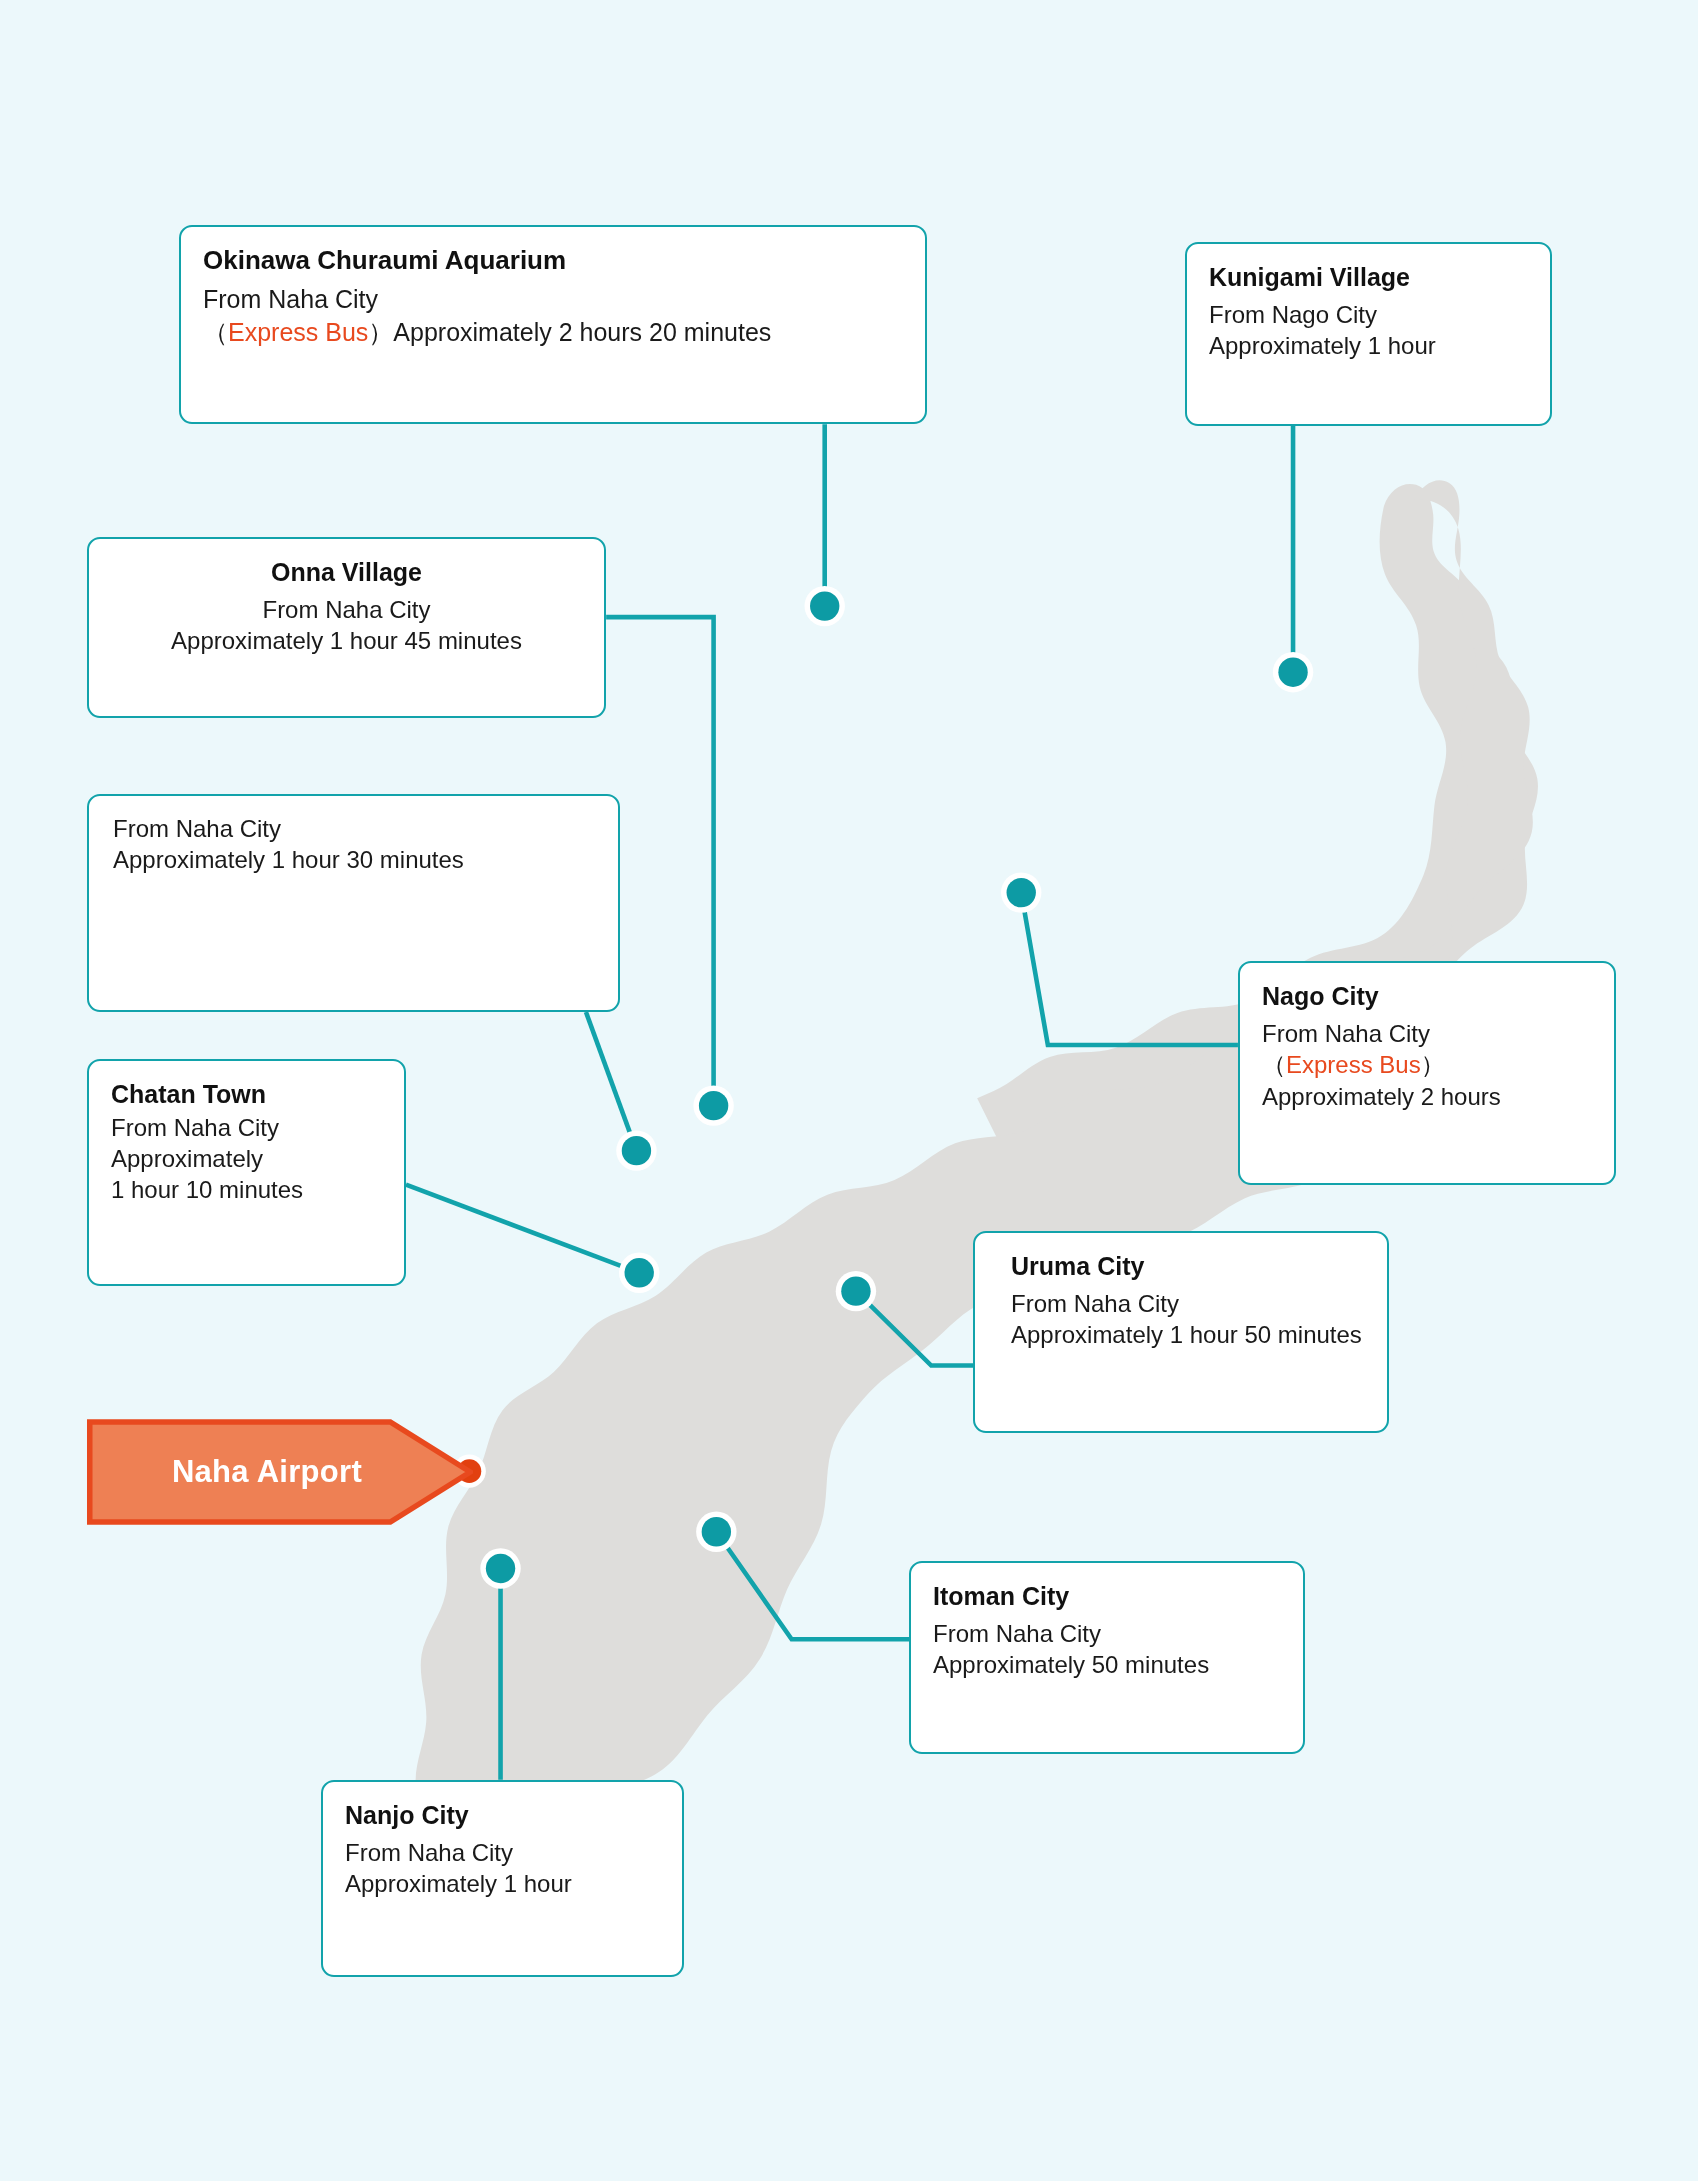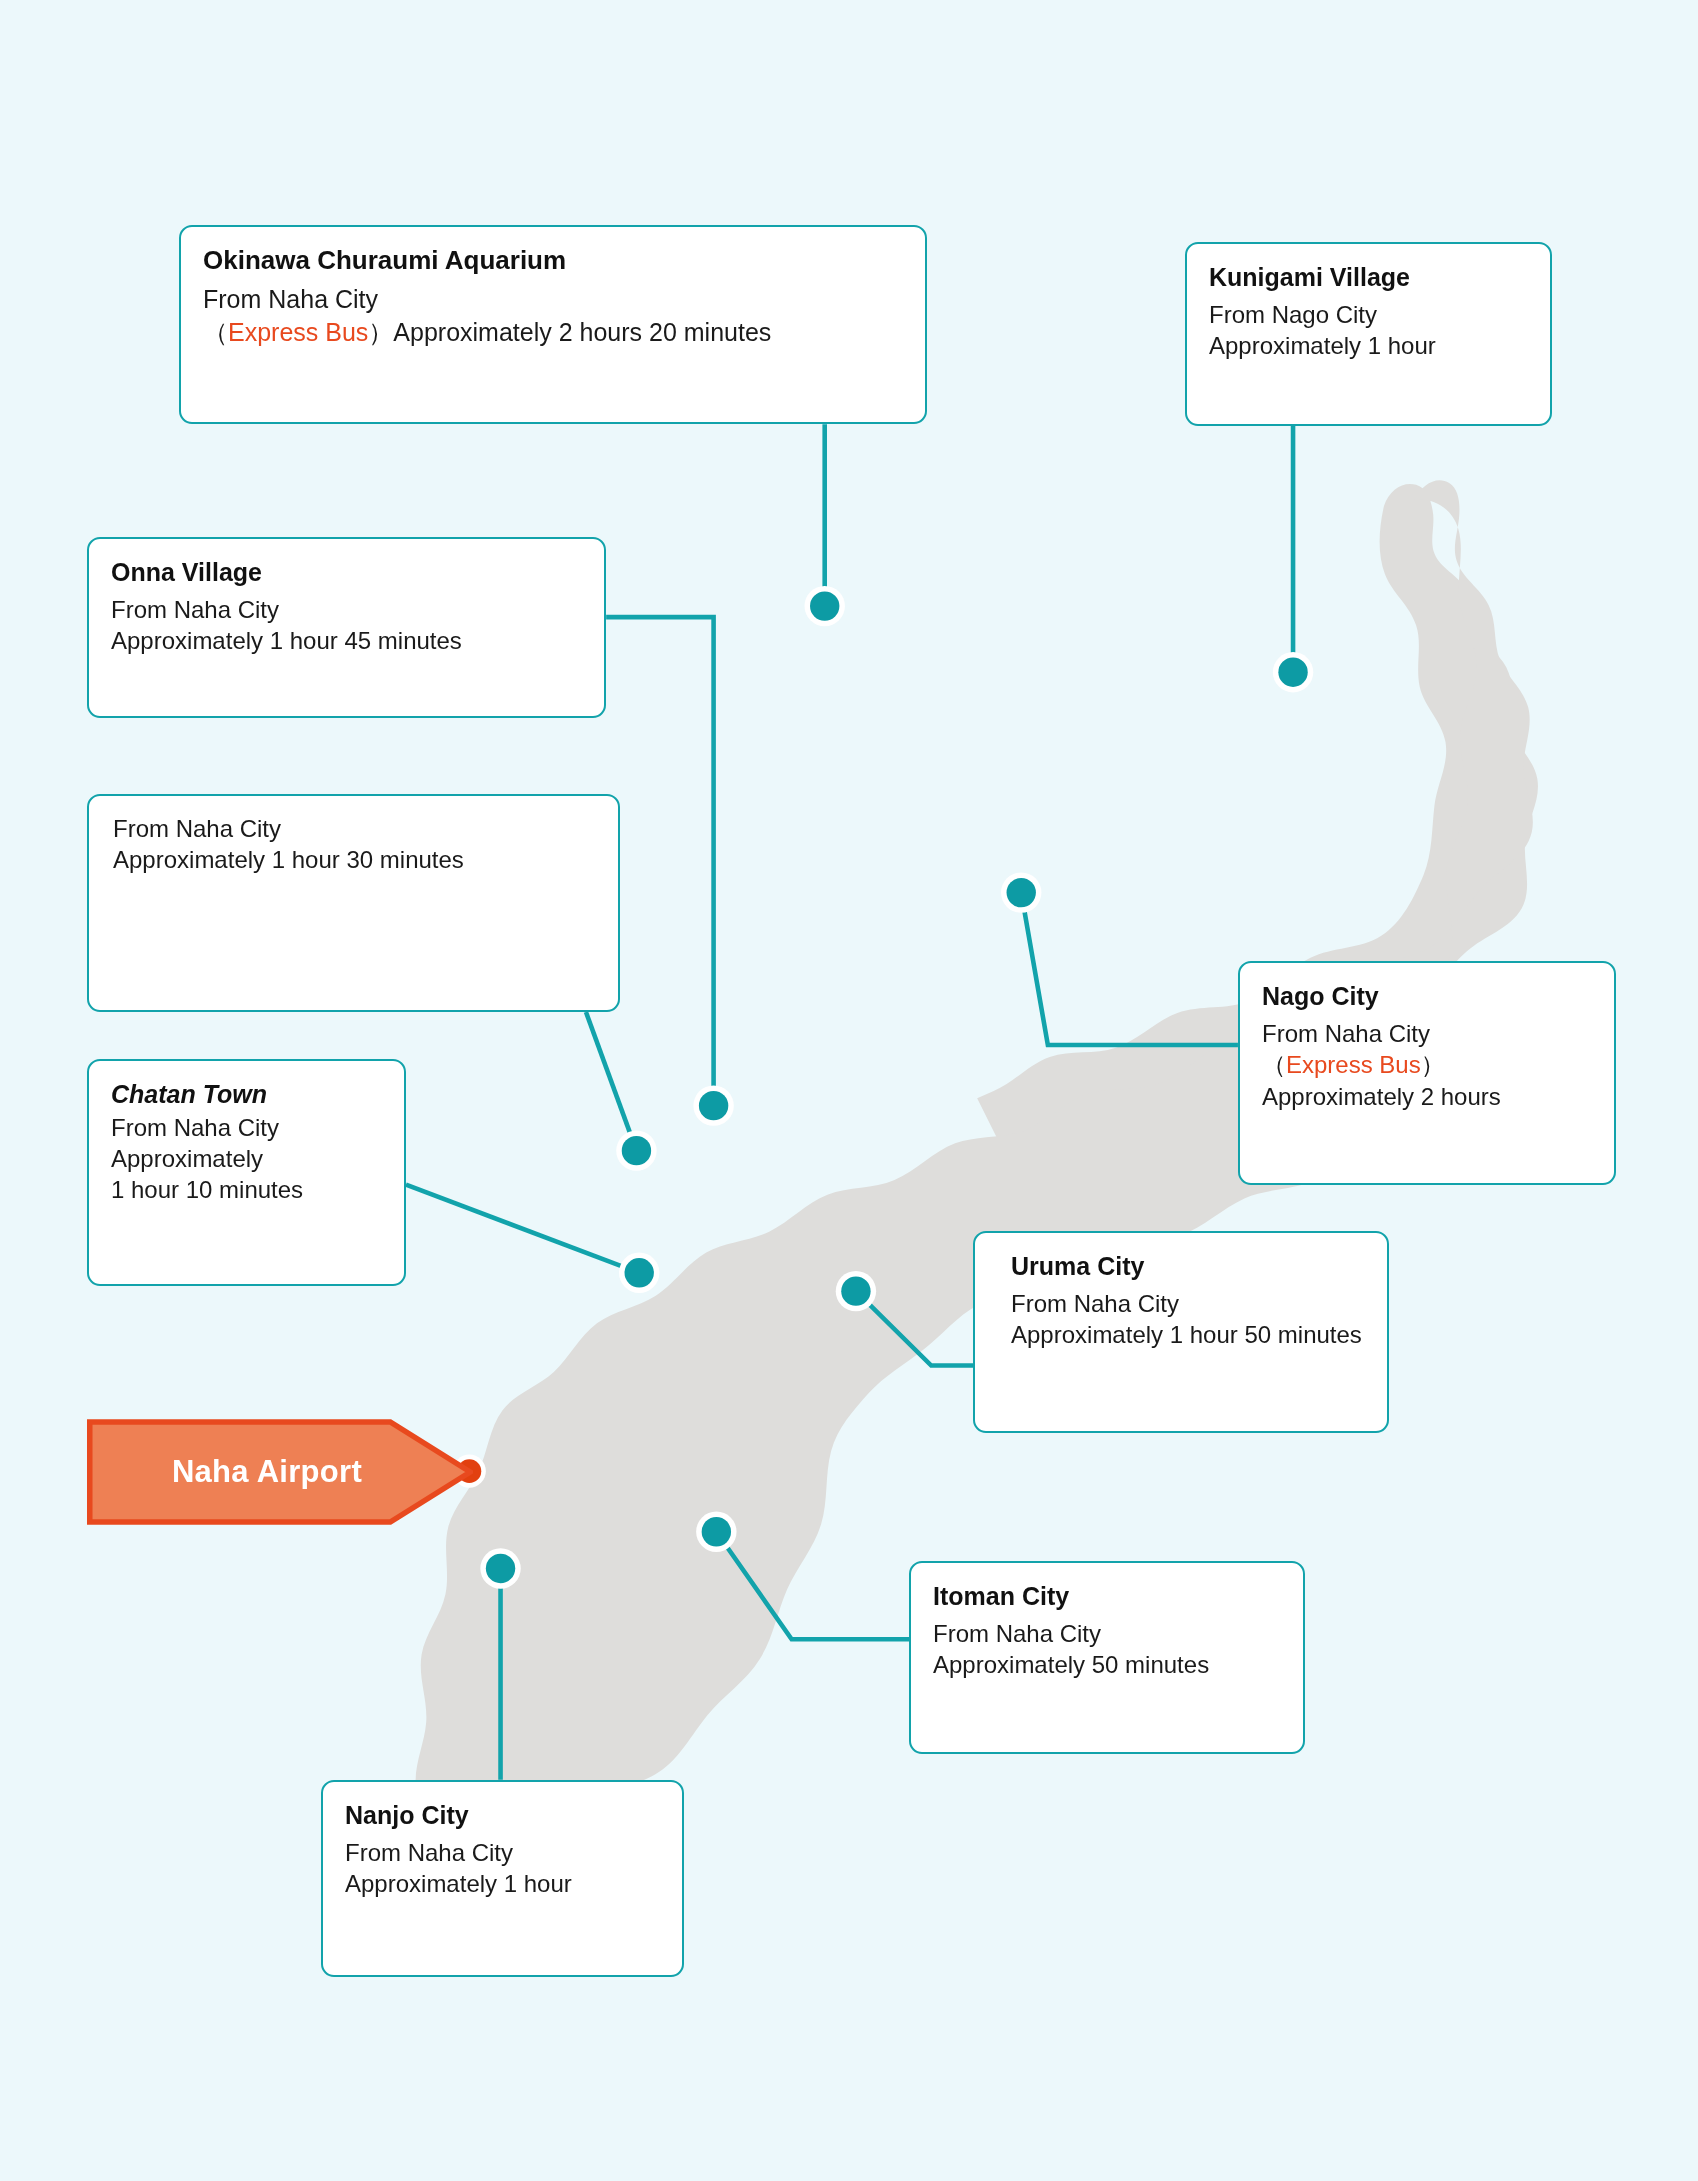--- a/index.html
+++ b/index.html
@@ -38,32 +38,32 @@
     font-size:24px;
     color:#1a1a1a;
     line-height:1.32;
     white-space:nowrap;
   }
   .bus{color:#e8491e;}
 
   
   #card-churaumi{left:179px;  top:225px;  width:748px; height:199px;}
   #card-kunigami{left:1185px; top:236px;  width:367px; height:184px;margin-top:6px;}
-  #card-onna    {left:87px;   top:537px;  width:519px; height:181px;}
+  #card-onna    {left:87px;   top:537px;  width:519px; height:181px;text-align:center;}
   #card-yomitan {left:87px;   top:794px;  width:533px; height:218px; padding-left:24px;}
   #card-chatan  {left:87px;   top:1059px; width:319px; height:227px;}
   #card-nago    {left:1238px; top:961px; width:378px; height:224px;}
   #card-uruma   {left:973px; top:1231px; width:416px; height:202px;padding-left:36px;}
   #card-itoman  {left:909px;  top:1561px; width:396px; height:193px;}
   #card-nanjo   {left:321px;  top:1780px; width:363px; height:197px;}
 
   #card-churaumi .title{font-size:26px;}
   #card-churaumi .line {font-size:25px;}
   #card-yomitan .title{margin-bottom:3.7px;}
-  #card-chatan .title{margin-bottom:1.8px;font-style:italic;}
+  #card-chatan .title{margin-bottom:1.8px;}
   #card-chatan .line{line-height:1.30;}
 
   
   #naha-banner{
     position:absolute;
     left:87px; top:1419px;
     width:386px; height:106px;
     z-index:6;
   }
   #naha-banner .label{

